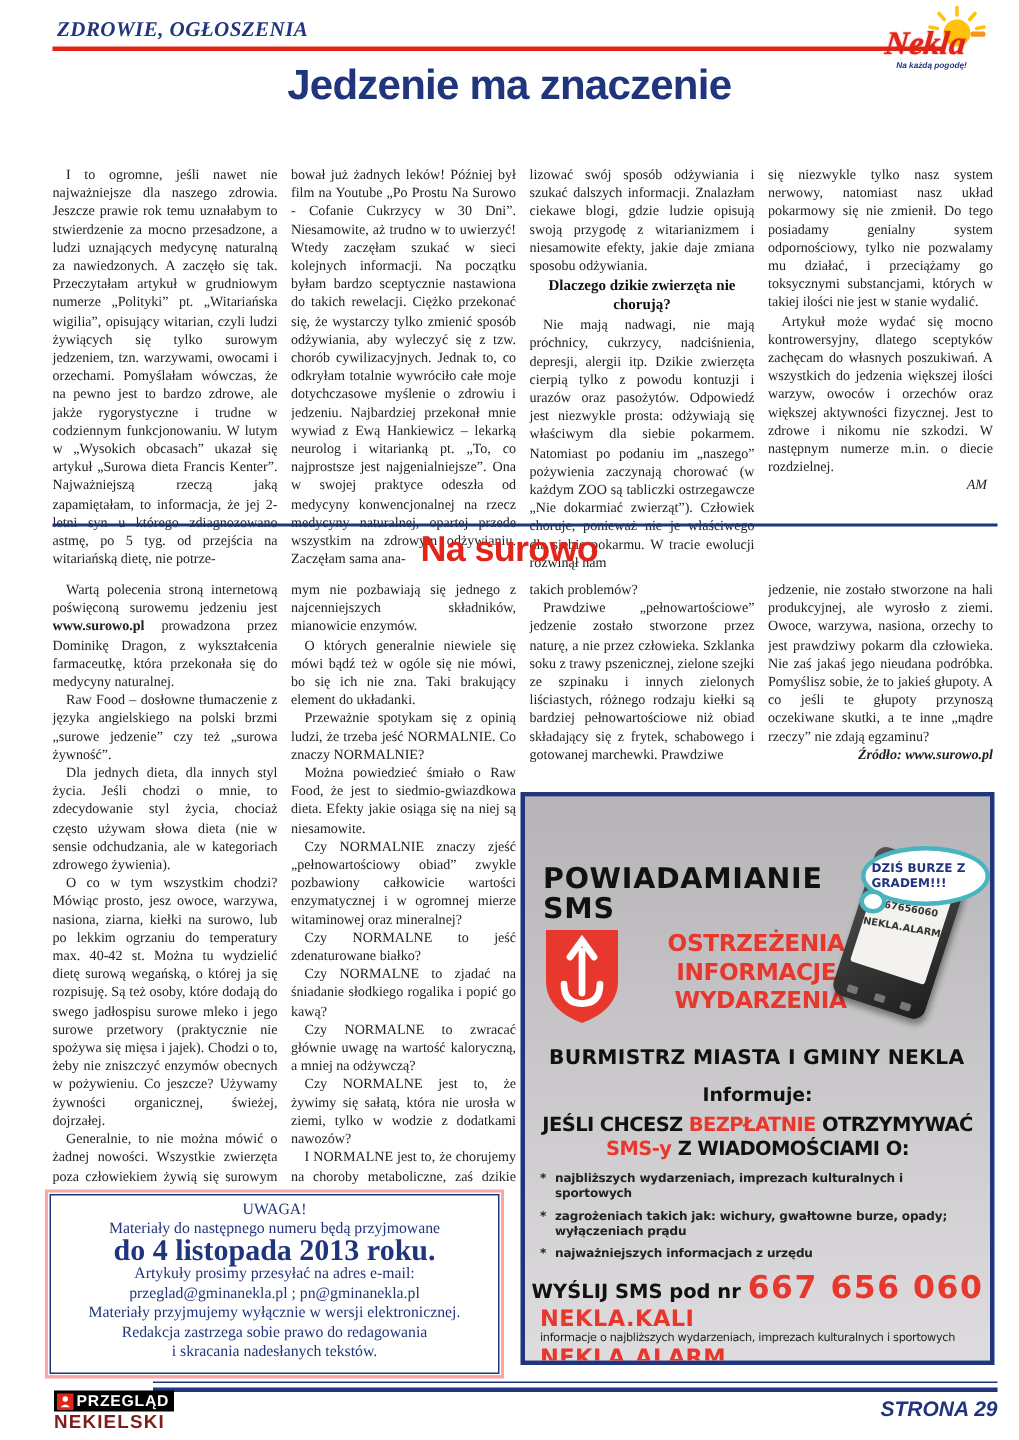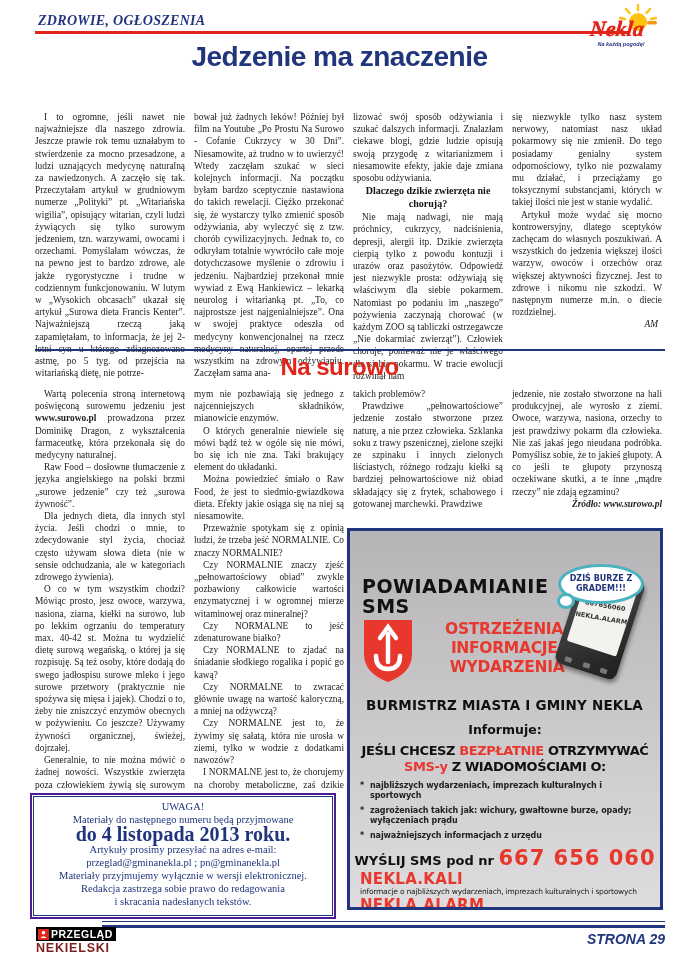--- a/index.html
+++ b/index.html
@@ -52,21 +52,21 @@
   .col h3 {
     font:bold 10px "Liberation Serif", serif; text-align:center;
     line-height:12.5px; margin:1px 0; color:#111;
   }
   .sig { text-align:right !important; font-style:italic; padding-right:4px; }
   .src { text-align:right !important; font-style:italic; font-weight:bold; }
   .blink { font-weight:bold; }
   
   .uwaga-box {
     position:absolute; left:30px; top:793px; width:306px; height:126px;
-    border:2px solid #4c1d95; box-shadow:inset 0 0 0 1px #fff, inset 0 0 0 2px #21357d;
+    border:2px solid #fca5a5; box-shadow:inset 0 0 0 1px #fff, inset 0 0 0 2px #21357d;
     text-align:center; color:#21357d; padding-top:5px;
     font-family:"Liberation Serif", serif;
   }
   .uwaga-box div { font-size:10.5px; line-height:13px; }
   .uwaga-box .big { font-size:20px; line-height:17px; font-weight:bold; }
   
   .sms-box {
     position:absolute; left:347px; top:528px; width:316px; height:382px;
     border:3px solid #21357d;
     background:linear-gradient(#b6b4b6, #c6c4c6 40%, #dedcde);
@@ -85,23 +85,23 @@
     border-radius:8px; transform:rotate(18deg); box-shadow:2px 3px 4px rgba(0,0,0,.4);
   }
   .phone-screen {
     position:absolute; left:6px; top:10px; width:52px; height:70px; background:#f4f2ee;
     border-radius:2px; overflow:hidden; text-align:center; padding-top:6px;
   }
   .phone-screen div { font:bold 6.5px "DejaVu Sans", sans-serif; color:#333; transform:rotate(-8deg); line-height:13px; }
   .phone-btns { position:absolute; bottom:4px; left:10px; width:44px; display:flex; justify-content:space-between; }
   .phone-btns i { width:7px; height:5px; background:#777; border-radius:1px; }
   .bubble {
-    position:absolute; right:16px; top:-52px; width:86px; padding:7px 4px;
+    position:absolute; right:0px; top:-52px; width:86px; padding:7px 4px;
     background:#fff; border:3px solid #49b3c0; border-radius:50%;
-    font:bold 8px "DejaVu Sans", sans-serif; color:#21357d; text-align:center; line-height:10px;
+    font:bold 8px "DejaVu Sans", sans-serif; color:#21357d; text-align:left; line-height:10px;
   }
   .bubble::after {
     content:""; position:absolute; left:-4px; bottom:-8px; width:12px; height:10px;
     background:#fff; border:3px solid #49b3c0; border-radius:50%;
   }
   .ad-burmistrz { margin:7px 0 0 16px; font:bold 13.5px "DejaVu Sans", sans-serif; color:#111; letter-spacing:.2px; }
   .ad-informs { margin-top:9px; text-align:center; font:bold 12.5px "DejaVu Sans", sans-serif; color:#111; }
   .ad-offer { margin-top:6px; text-align:center; font:bold 13px "DejaVu Sans", sans-serif; color:#111; line-height:15.5px; letter-spacing:-.4px; }
   .red { color:#e8372c; }
   .ad-bullets { margin:7px 6px 0 10px; }
@@ -174,22 +174,22 @@
     <div class="col tall">
       <p class="ind"><span>Wartą polecenia stroną internetową poświęconą surowemu jedzeniu jest </span><span class="blink">www.surowo.pl</span><span> prowadzona przez Dominikę Dragon, z wykształcenia farmaceutkę, która przekonała się do medycyny naturalnej.</span></p>
       <p class="ind">Raw Food – dosłowne tłumaczenie z języka angielskiego na polski brzmi „surowe jedzenie” czy też „surowa żywność”.</p>
       <p class="ind">Dla jednych dieta, dla innych styl życia. Jeśli chodzi o mnie, to zdecydowanie styl życia, chociaż często używam słowa dieta (nie w sensie odchudzania, ale w kategoriach zdrowego żywienia).</p>
       <p class="ind">O co w tym wszystkim chodzi? Mówiąc prosto, jesz owoce, warzywa, nasiona, ziarna, kiełki na surowo, lub po lekkim ogrzaniu do temperatury max. 40-42 st. Można tu wydzielić dietę surową wegańską, o której ja się rozpisuję. Są też osoby, które dodają do swego jadłospisu surowe mleko i jego surowe przetwory (praktycznie nie spożywa się mięsa i jajek). Chodzi o to, żeby nie zniszczyć enzymów obecnych w pożywieniu. Co jeszcze? Używamy żywności organicznej, świeżej, dojrzałej.</p>
       <p class="ind">Generalnie, to nie można mówić o żadnej nowości. Wszystkie zwierzęta poza człowiekiem żywią się surowym jedzeniem. Tym sa-</p>
     </div>
     <div class="col tall">
       <p>mym nie pozbawiają się jednego z najcenniejszych składników, mianowicie enzymów.</p>
       <p class="ind">O których generalnie niewiele się mówi bądź też w ogóle się nie mówi, bo się ich nie zna. Taki brakujący element do układanki.</p>
+      <p class="ind">Przeważnie spotykam się z opinią ludzi, że trzeba jeść NORMALNIE. Co znaczy NORMALNIE?</p>
       <p class="ind">Można powiedzieć śmiało o Raw Food, że jest to siedmio-gwiazdkowa dieta. Efekty jakie osiąga się na niej są niesamowite.</p>
-      <p class="ind">Przeważnie spotykam się z opinią ludzi, że trzeba jeść NORMALNIE. Co znaczy NORMALNIE?</p>
       <p class="ind">Czy NORMALNIE znaczy zjeść „pełnowartościowy obiad” zwykle pozbawiony całkowicie wartości enzymatycznej i w ogromnej mierze witaminowej oraz mineralnej?</p>
       <p class="ind">Czy NORMALNE to jeść zdenaturowane białko?</p>
       <p class="ind">Czy NORMALNE to zjadać na śniadanie słodkiego rogalika i popić go kawą?</p>
       <p class="ind">Czy NORMALNE to zwracać głównie uwagę na wartość kaloryczną, a mniej na odżywczą?</p>
       <p class="ind">Czy NORMALNE jest to, że żywimy się sałatą, która nie urosła w ziemi, tylko w wodzie z dodatkami nawozów?</p>
       <p class="ind">I NORMALNE jest to, że chorujemy na choroby metaboliczne, zaś dzikie zwierzęta są NIENORMALNE, bo generalnie nie mają</p>
     </div>
     <div class="col short">
       <p>takich problemów?</p>
       <p class="ind">Prawdziwe „pełnowartościowe” jedzenie zostało stworzone przez naturę, a nie przez człowieka. Szklanka soku z trawy pszenicznej, zielone szejki ze szpinaku i innych zielonych liściastych, różnego rodzaju kiełki są bardziej pełnowartościowe niż obiad składający się z frytek, schabowego i gotowanej marchewki. Prawdziwe</p>

